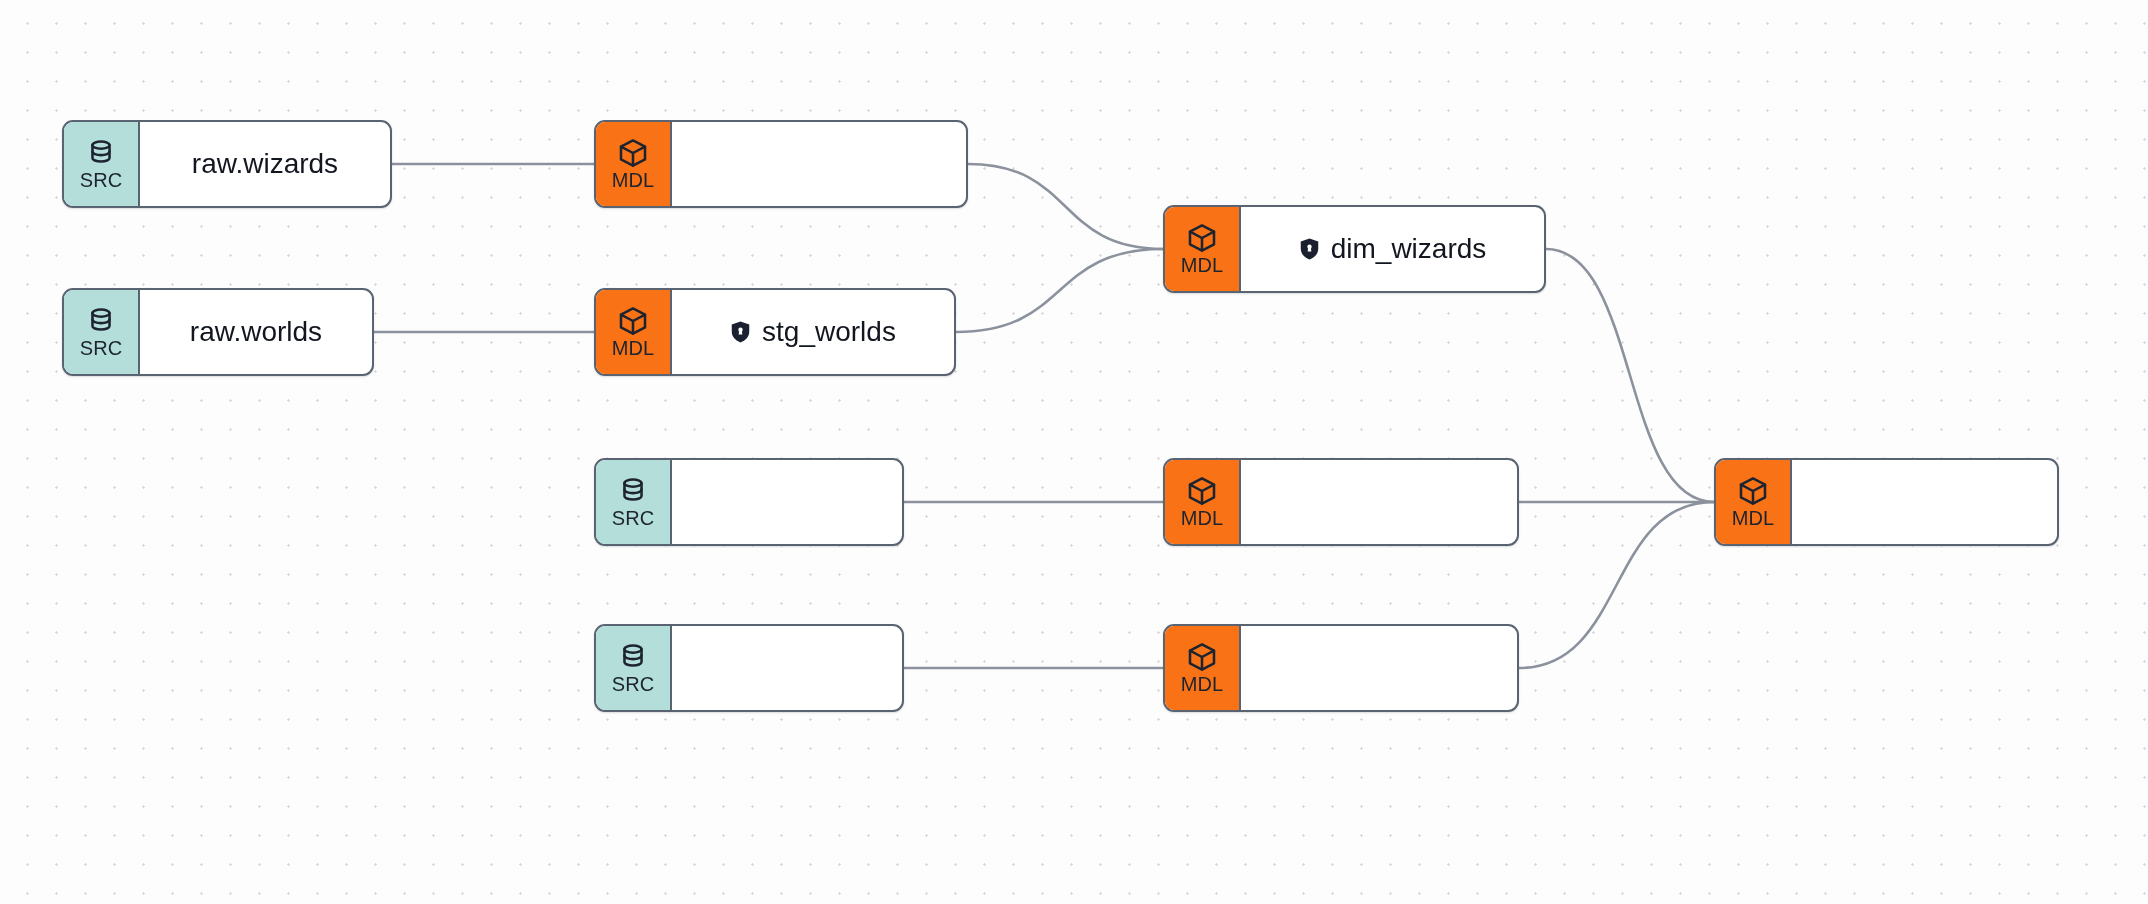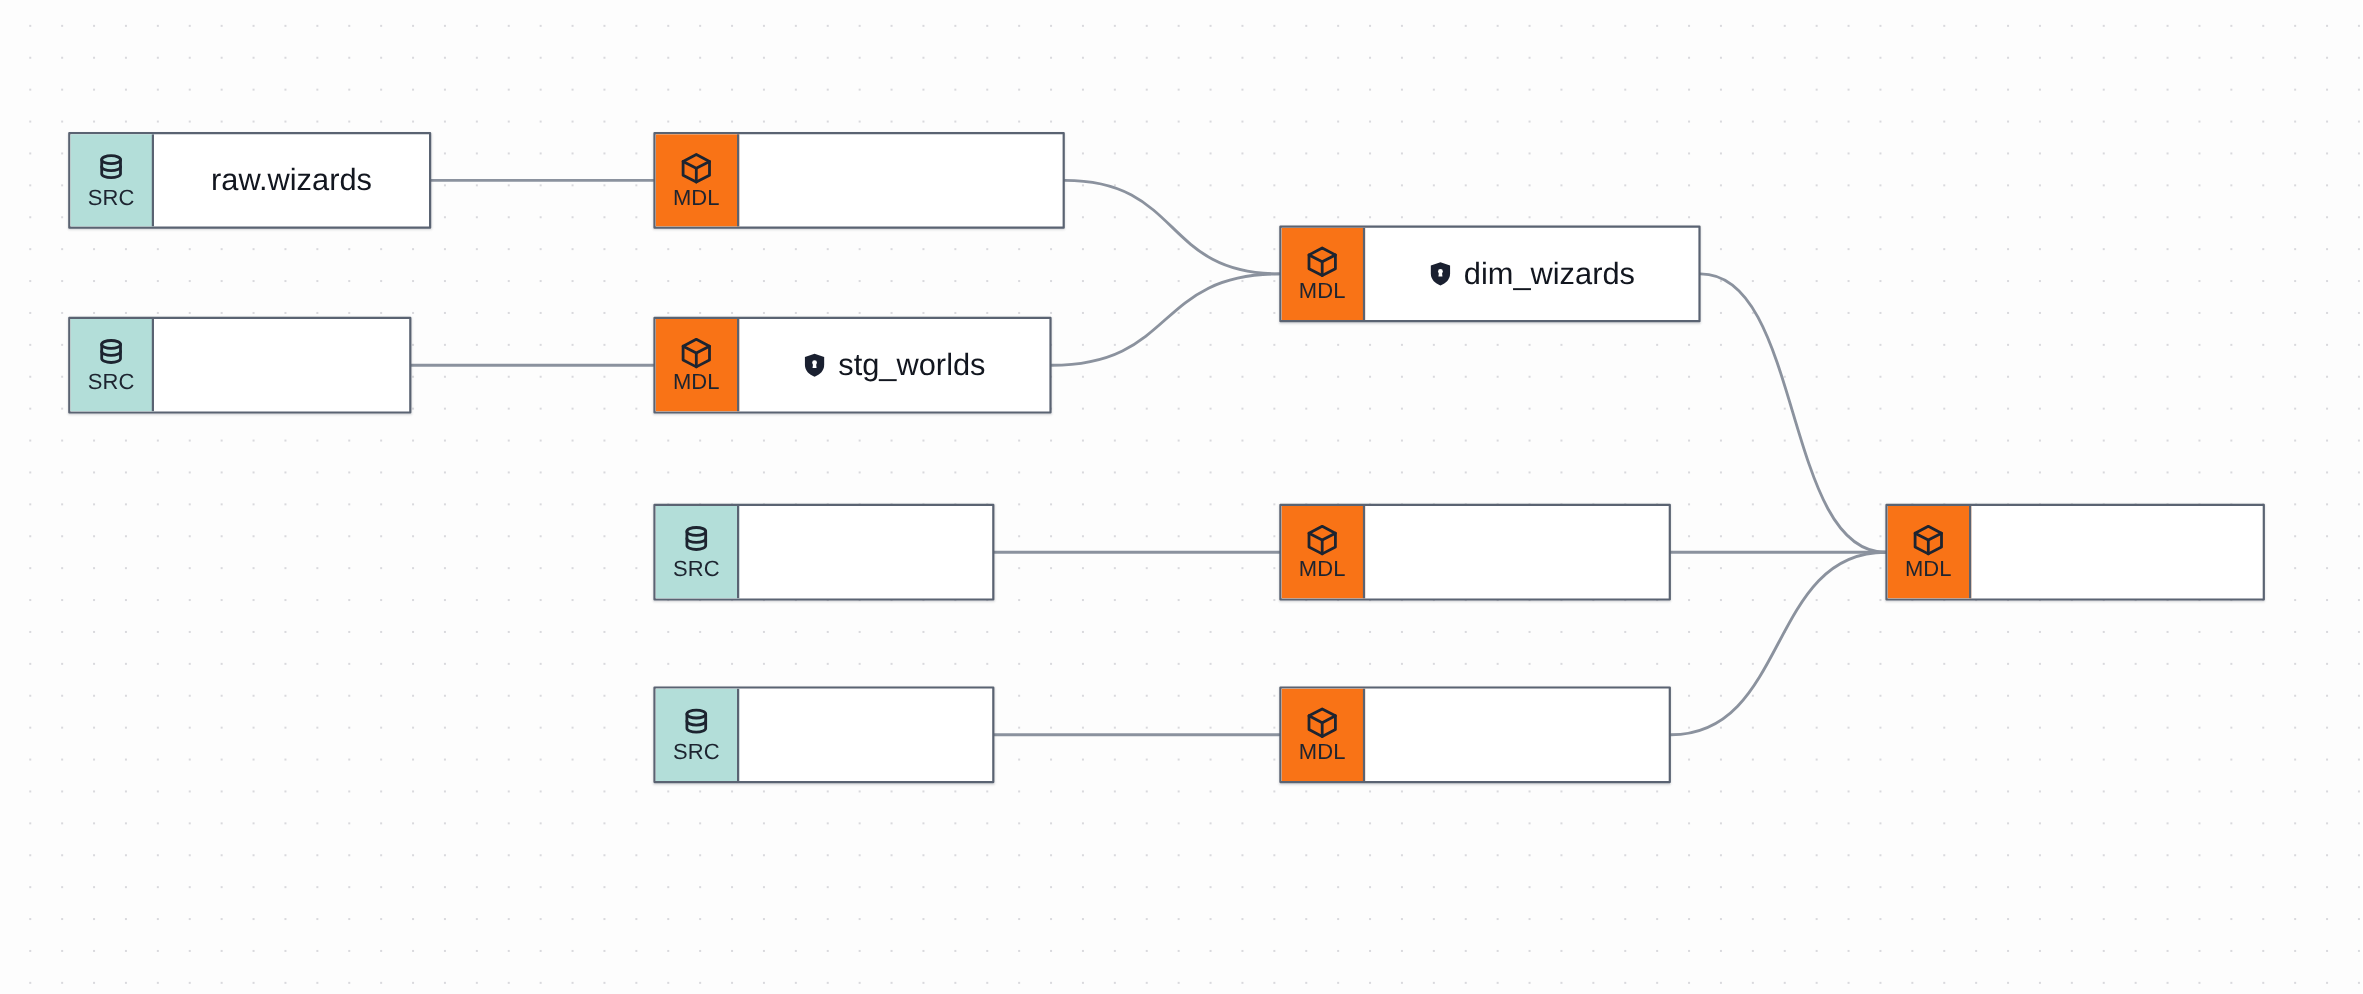--- a/index.html
+++ b/index.html
@@ -24,21 +24,21 @@
     width: 2148px;
     height: 904px;
     pointer-events: none;
   }
   .node {
     position: absolute;
     display: flex;
     align-items: stretch;
     box-sizing: border-box;
     border: 2px solid #5a6372;
-    border-radius: 1px;
+    border-radius: 11px;
     background: #ffffff;
     overflow: hidden;
     box-shadow: 0 1px 2px rgba(40,46,58,0.16);
   }
   .node-badge {
     flex: 0 0 auto;
     width: 76px;
     display: flex;
     flex-direction: column;
     align-items: center;
@@ -124,20 +124,23 @@
         <div class="node-badge src">
           <span class="badge-icon">
             <svg viewBox="0 0 24 24" width="34" height="32" fill="none" stroke="#1d2430" stroke-width="1.9" stroke-linecap="round" stroke-linejoin="round">
               <ellipse cx="12" cy="6.1" rx="6.4" ry="2.7"></ellipse>
               <path d="M5.6 6.1v9.6c0 1.5 2.87 2.7 6.4 2.7s6.4-1.2 6.4-2.7V6.1"></path>
               <path d="M5.6 10.9c0 1.5 2.87 2.7 6.4 2.7s6.4-1.2 6.4-2.7"></path>
             </svg>
           </span>
           <span class="badge-text">SRC</span>
         </div>
+        <div class="node-body">
+          <span class="node-label">raw.worlds</span>
+        </div>
       </div>
       <div class="node" style="left: 594px; top: 458px; width: 310px; height: 88px;">
         <div class="node-badge src">
           <span class="badge-icon">
             <svg viewBox="0 0 24 24" width="34" height="32" fill="none" stroke="#1d2430" stroke-width="1.9" stroke-linecap="round" stroke-linejoin="round">
               <ellipse cx="12" cy="6.1" rx="6.4" ry="2.7"></ellipse>
               <path d="M5.6 6.1v9.6c0 1.5 2.87 2.7 6.4 2.7s6.4-1.2 6.4-2.7V6.1"></path>
               <path d="M5.6 10.9c0 1.5 2.87 2.7 6.4 2.7s6.4-1.2 6.4-2.7"></path>
             </svg>
           </span>

